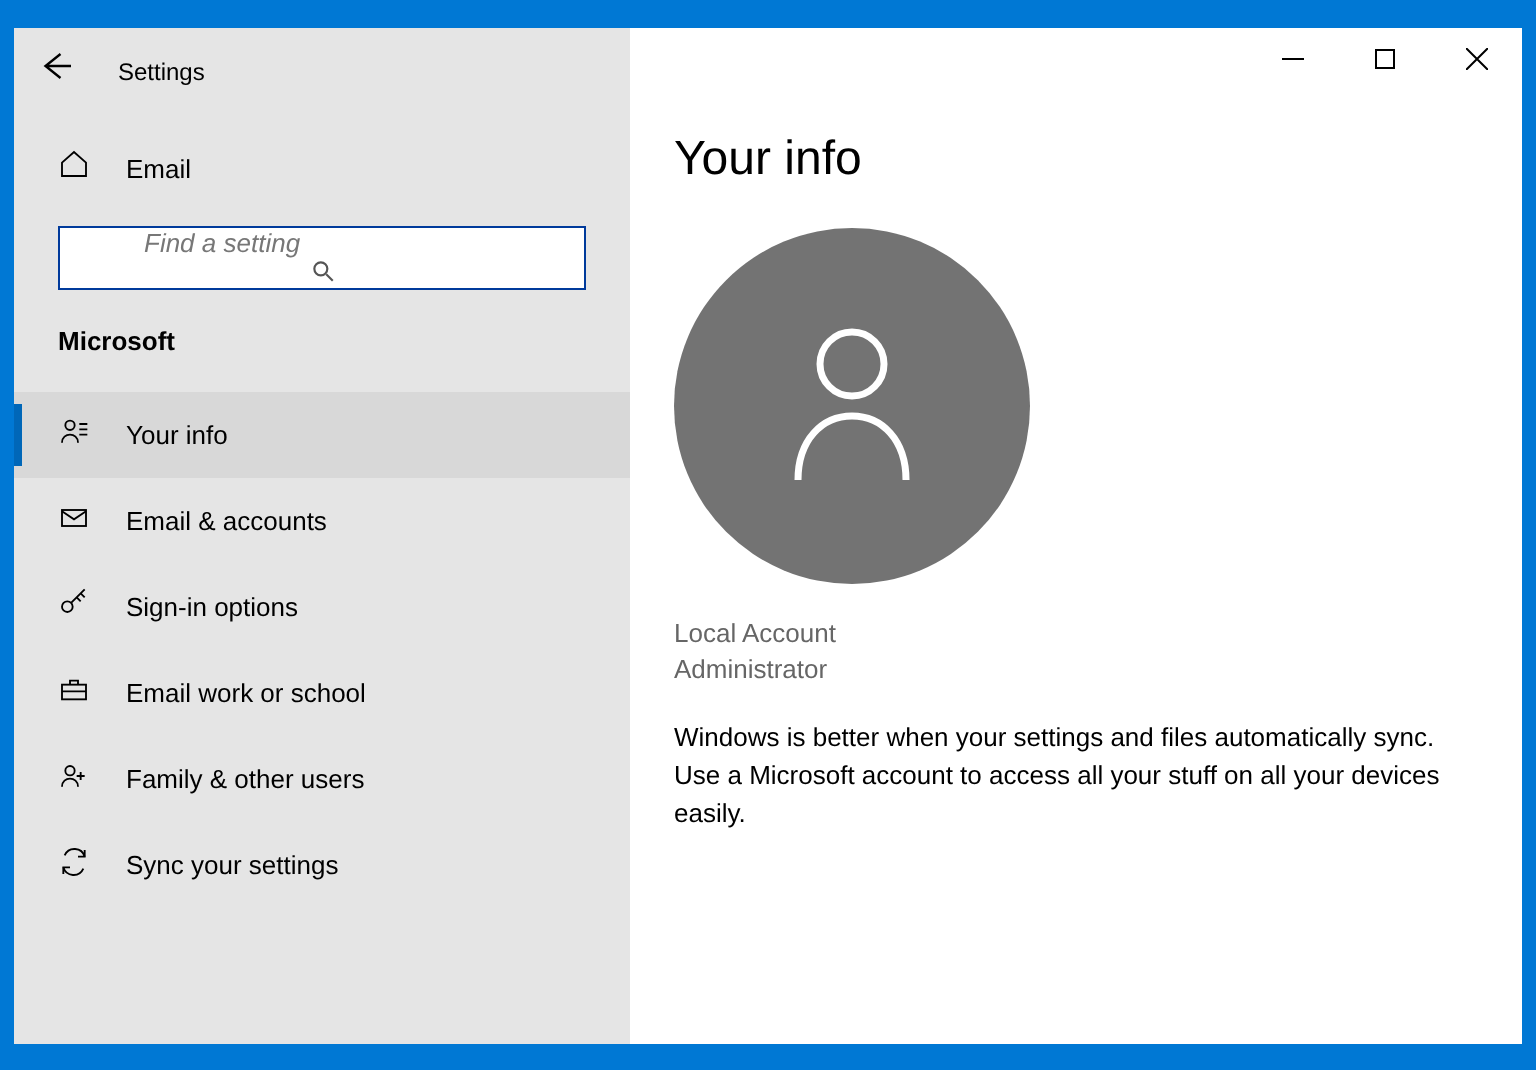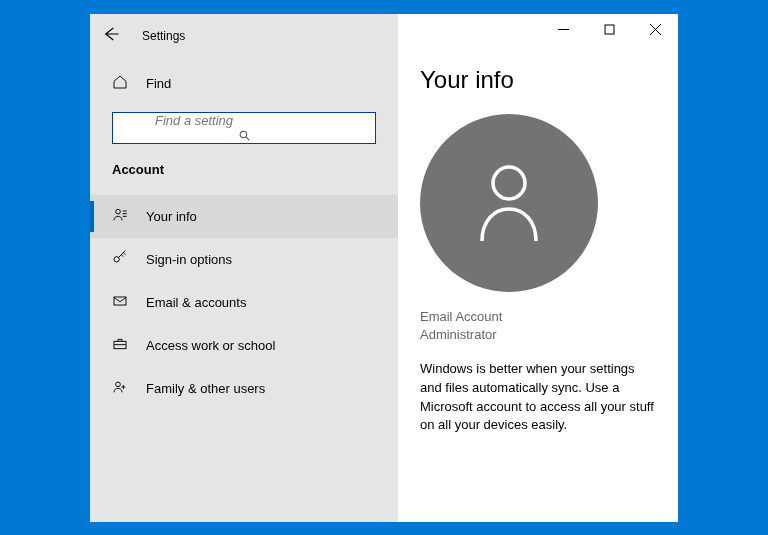--- a/index.html
+++ b/index.html
@@ -1,17 +1,17 @@
 <!DOCTYPE html>
 <html><head>
   <meta charset="utf-8">
   <style>
     * { margin: 0; padding: 0; box-sizing: border-box; }
     body { font-family: 'Segoe UI', Tahoma, sans-serif; background: #0078d4; width: 768px; height: 535px; overflow: hidden; display: flex; align-items: center; justify-content: center; }
-    .window { width: 588px; height: 508px; background: #fff; display: flex; position: relative; }
+    .window { width: 754px; height: 508px; background: #fff; display: flex; position: relative; }
     .sidebar { width: 308px; background: #e5e5e5; display: flex; flex-direction: column; }
     .titlebar-left { display: flex; align-items: center; padding: 8px 12px; gap: 22px; height: 44px; }
     .back-icon svg { width: 18px; height: 18px; }
     .app-title { font-size: 12px; color: #000; }
     .home-row { display: flex; align-items: center; gap: 18px; padding: 10px 22px; margin-top: 6px; cursor: pointer; }
     .home-row svg { width: 16px; height: 16px; }
     .home-label { font-size: 13px; color: #000; }
     .search-box { margin: 8px 22px 14px 22px; border: 1px solid #003a9b; background: #fff; display: flex; align-items: center; height: 32px; padding: 0 10px; flex-direction: column; }
     .search-box input { border: none; outline: none; flex: 1; font-size: 13px; font-style: italic; color: #666; background: transparent; }
     .search-box input::placeholder { color: #777; font-style: italic; }
@@ -48,87 +48,96 @@
       </span>
       <span class="app-title">Settings</span>
     </div>
 
     <div class="home-row">
       <span>
         <svg viewBox="0 0 24 24" fill="none" stroke="#000" stroke-width="1.4">
             <path d="M3 11 L12 3 L21 11 V21 H3 Z"></path>
           </svg>
       </span>
-      <span class="home-label">Find</span>
+      <span class="home-label">Email</span>
     </div>
 
     <div class="search-box">
       <input type="text" placeholder="Find a setting" style="">
       <span class="mag">
         <svg viewBox="0 0 24 24" fill="none" stroke="#555" stroke-width="2">
             <circle cx="10" cy="10" r="6"></circle>
             <path d="M15 15 L21 21"></path>
           </svg>
       </span>
     </div>
 
-    <div class="section-h">Account</div>
+    <div class="section-h">Microsoft</div>
 
     <div class="nav-item selected">
       <span>
         <svg viewBox="0 0 24 24" fill="none" stroke="#000" stroke-width="1.4">
             <circle cx="9" cy="7" r="3.5"></circle>
             <path d="M3 20c0-4 3-6 6-6s6 2 6 6"></path>
             <path d="M16 6h6M16 10h6M16 14h6"></path>
           </svg>
       </span>
       <span>Your info</span>
     </div>
 
     <div class="nav-item">
       <span>
         <svg viewBox="0 0 24 24" fill="none" stroke="#000" stroke-width="1.4">
+            <rect x="3" y="6" width="18" height="12"></rect>
+            <path d="M3 7l9 6 9-6"></path>
+          </svg>
+      </span>
+      <span>Email &amp; accounts</span>
+    </div>
+
+    <div class="nav-item">
+      <span>
+        <svg viewBox="0 0 24 24" fill="none" stroke="#000" stroke-width="1.4">
             <circle cx="7" cy="14" r="4"></circle>
             <path d="M10 11 L20 1 M17 4 l3 3 M14 7 l3 3"></path>
           </svg>
       </span>
       <span>Sign-in options</span>
     </div>
 
     <div class="nav-item">
       <span>
         <svg viewBox="0 0 24 24" fill="none" stroke="#000" stroke-width="1.4">
-            <rect x="3" y="6" width="18" height="12"></rect>
-            <path d="M3 7l9 6 9-6"></path>
-          </svg>
-      </span>
-      <span>Email &amp; accounts</span>
-    </div>
-
-    <div class="nav-item">
-      <span>
-        <svg viewBox="0 0 24 24" fill="none" stroke="#000" stroke-width="1.4">
             <rect x="3" y="8" width="18" height="11"></rect>
             <path d="M9 8V5h6v3M3 13h18"></path>
           </svg>
       </span>
-      <span>Access work or school</span>
+      <span>Email work or school</span>
     </div>
 
     <div class="nav-item">
       <span>
         <svg viewBox="0 0 24 24" fill="none" stroke="#000" stroke-width="1.4">
             <circle cx="9" cy="8" r="3.5"></circle>
             <path d="M3 20c0-4 3-6 6-6s6 2 6 6"></path>
             <path d="M17 9v6M14 12h6"></path>
           </svg>
       </span>
       <span>Family &amp; other users</span>
     </div>
 
+    <div class="nav-item">
+      <span>
+        <svg viewBox="0 0 24 24" fill="none" stroke="#000" stroke-width="1.4">
+            <path d="M20 8A8 8 0 0 0 5 7M4 16a8 8 0 0 0 15 1"></path>
+            <path d="M20 3v5h-5M4 21v-5h5"></path>
+          </svg>
+      </span>
+      <span>Sync your settings</span>
+    </div>
   </div>
 
   <div class="main">
     <div class="titlebar-right">
       <div class="ctrl">
         <svg viewBox="0 0 11 11" stroke="#000" stroke-width="1">
             <path d="M0 5.5 H11"></path>
           </svg>
       </div>
       <div class="ctrl">
@@ -148,20 +157,20 @@
 
       <div class="avatar">
         <span>
           <svg viewBox="0 0 70 80" fill="none" stroke="#fff" stroke-width="3.5">
               <circle cx="35" cy="22" r="16"></circle>
               <path d="M8 80c0-20 12-32 27-32s27 12 27 32"></path>
             </svg>
         </span>
       </div>
 
-      <div class="acct-type">Email Account</div>
+      <div class="acct-type">Local Account</div>
       <div class="acct-role">Administrator</div>
 
       <div class="info-text">Windows is better when your settings and files automatically sync. Use a Microsoft account to access all your stuff on all your devices easily.</div>
 
     </div>
   </div>
 </div>
 
 </body></html>

